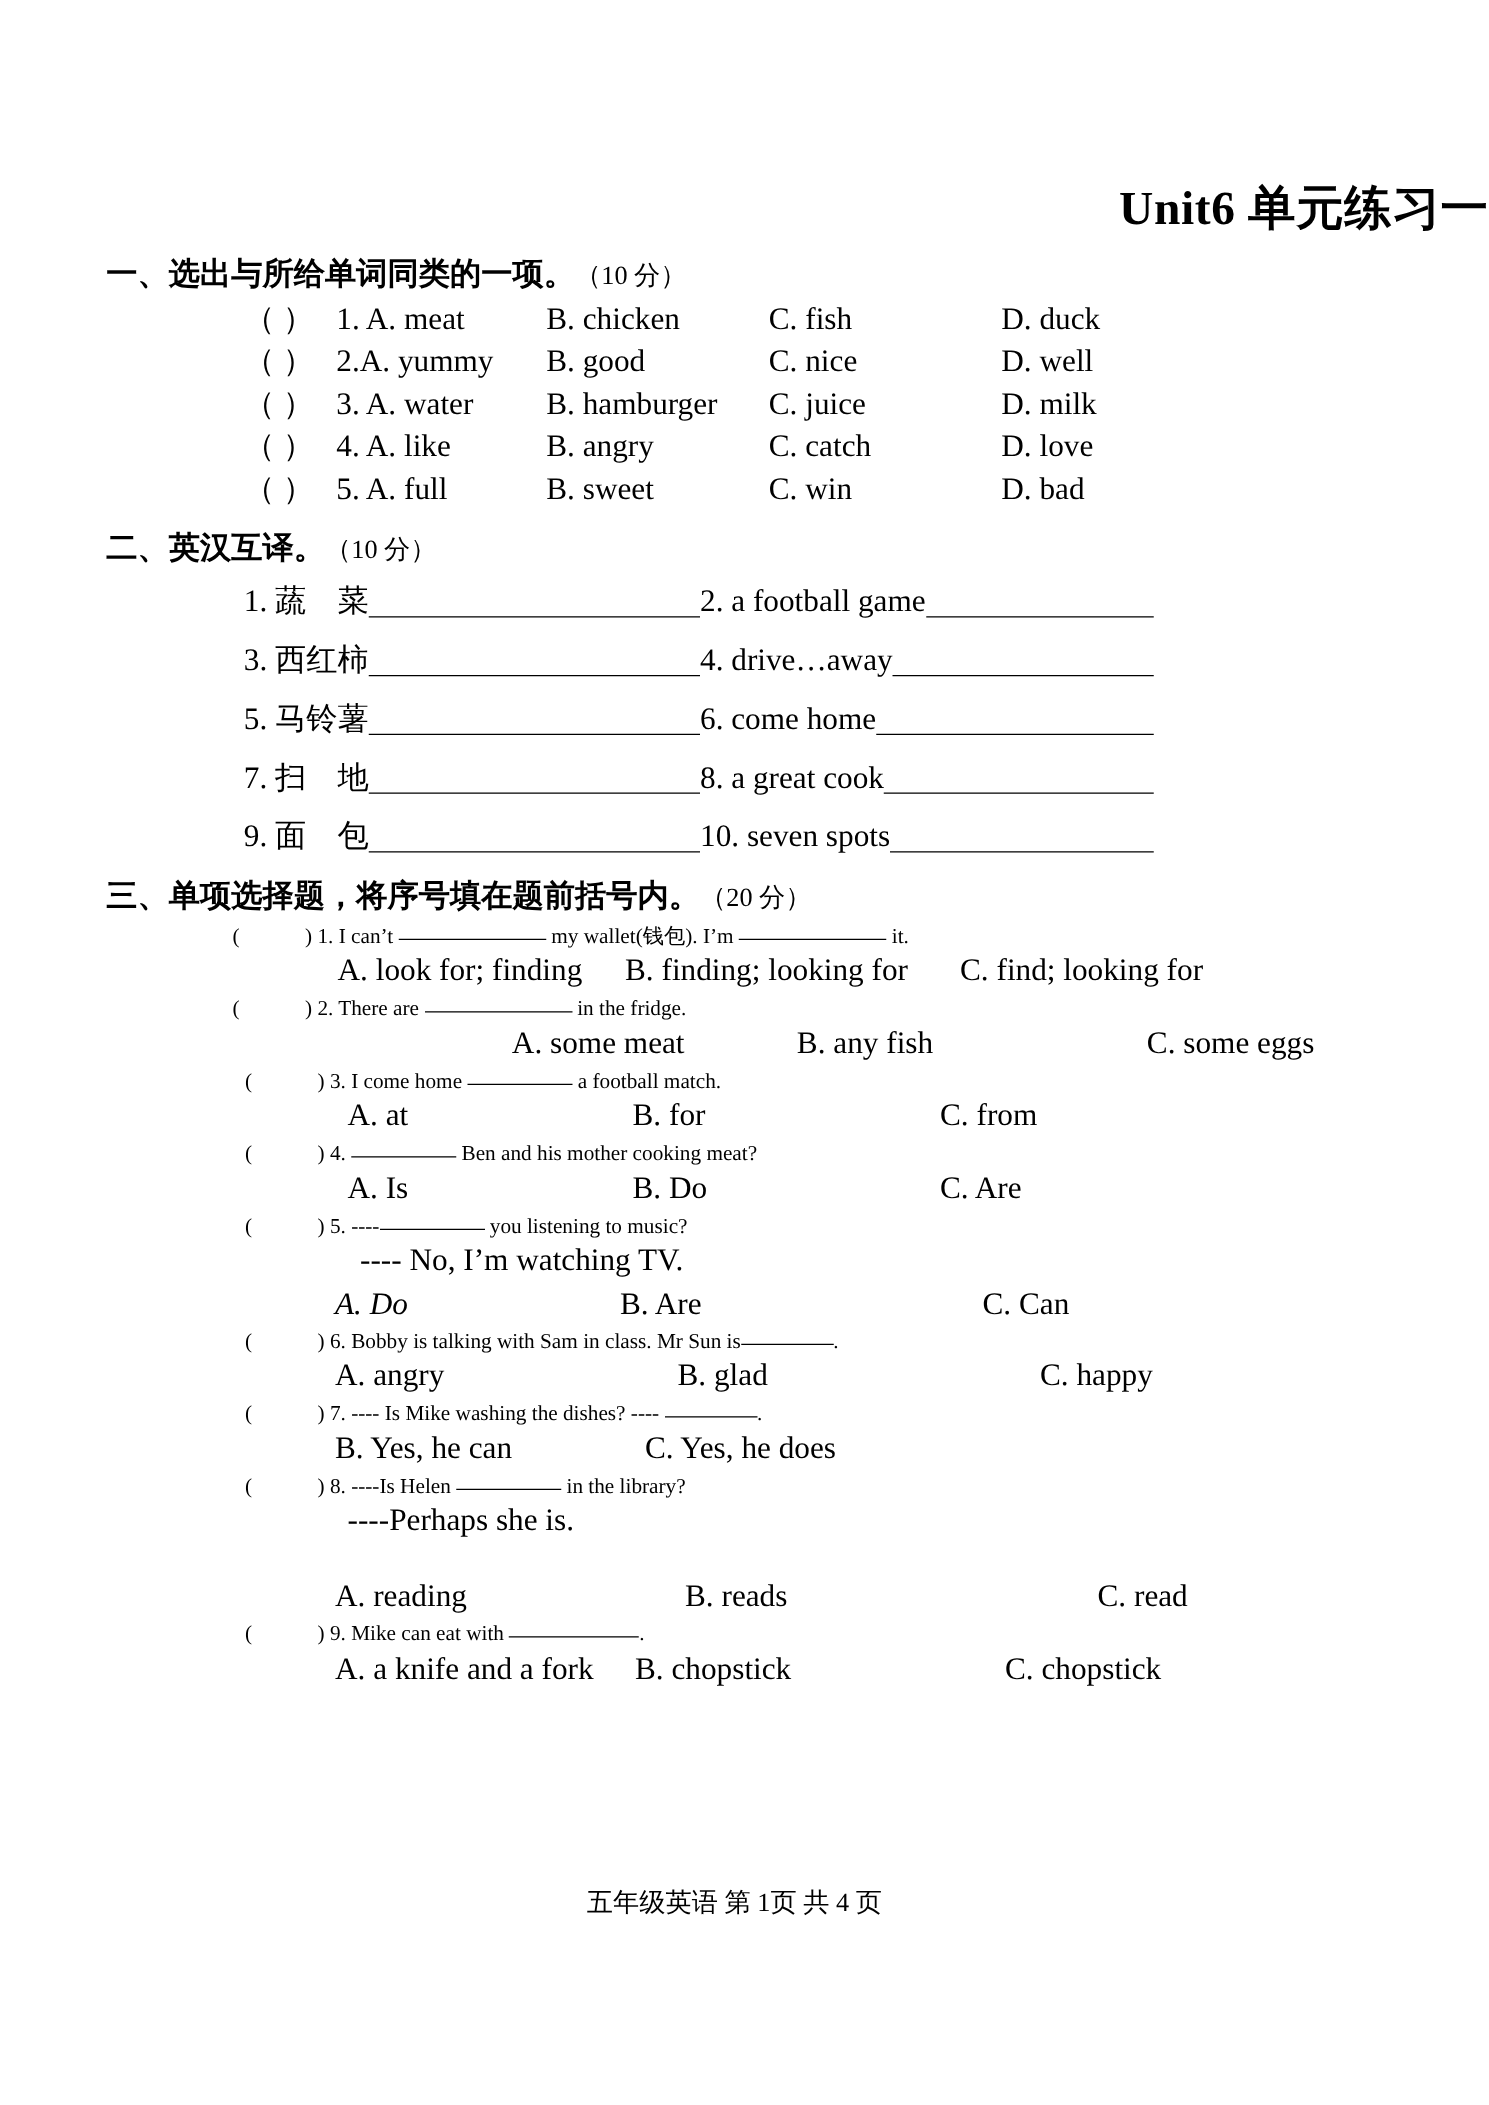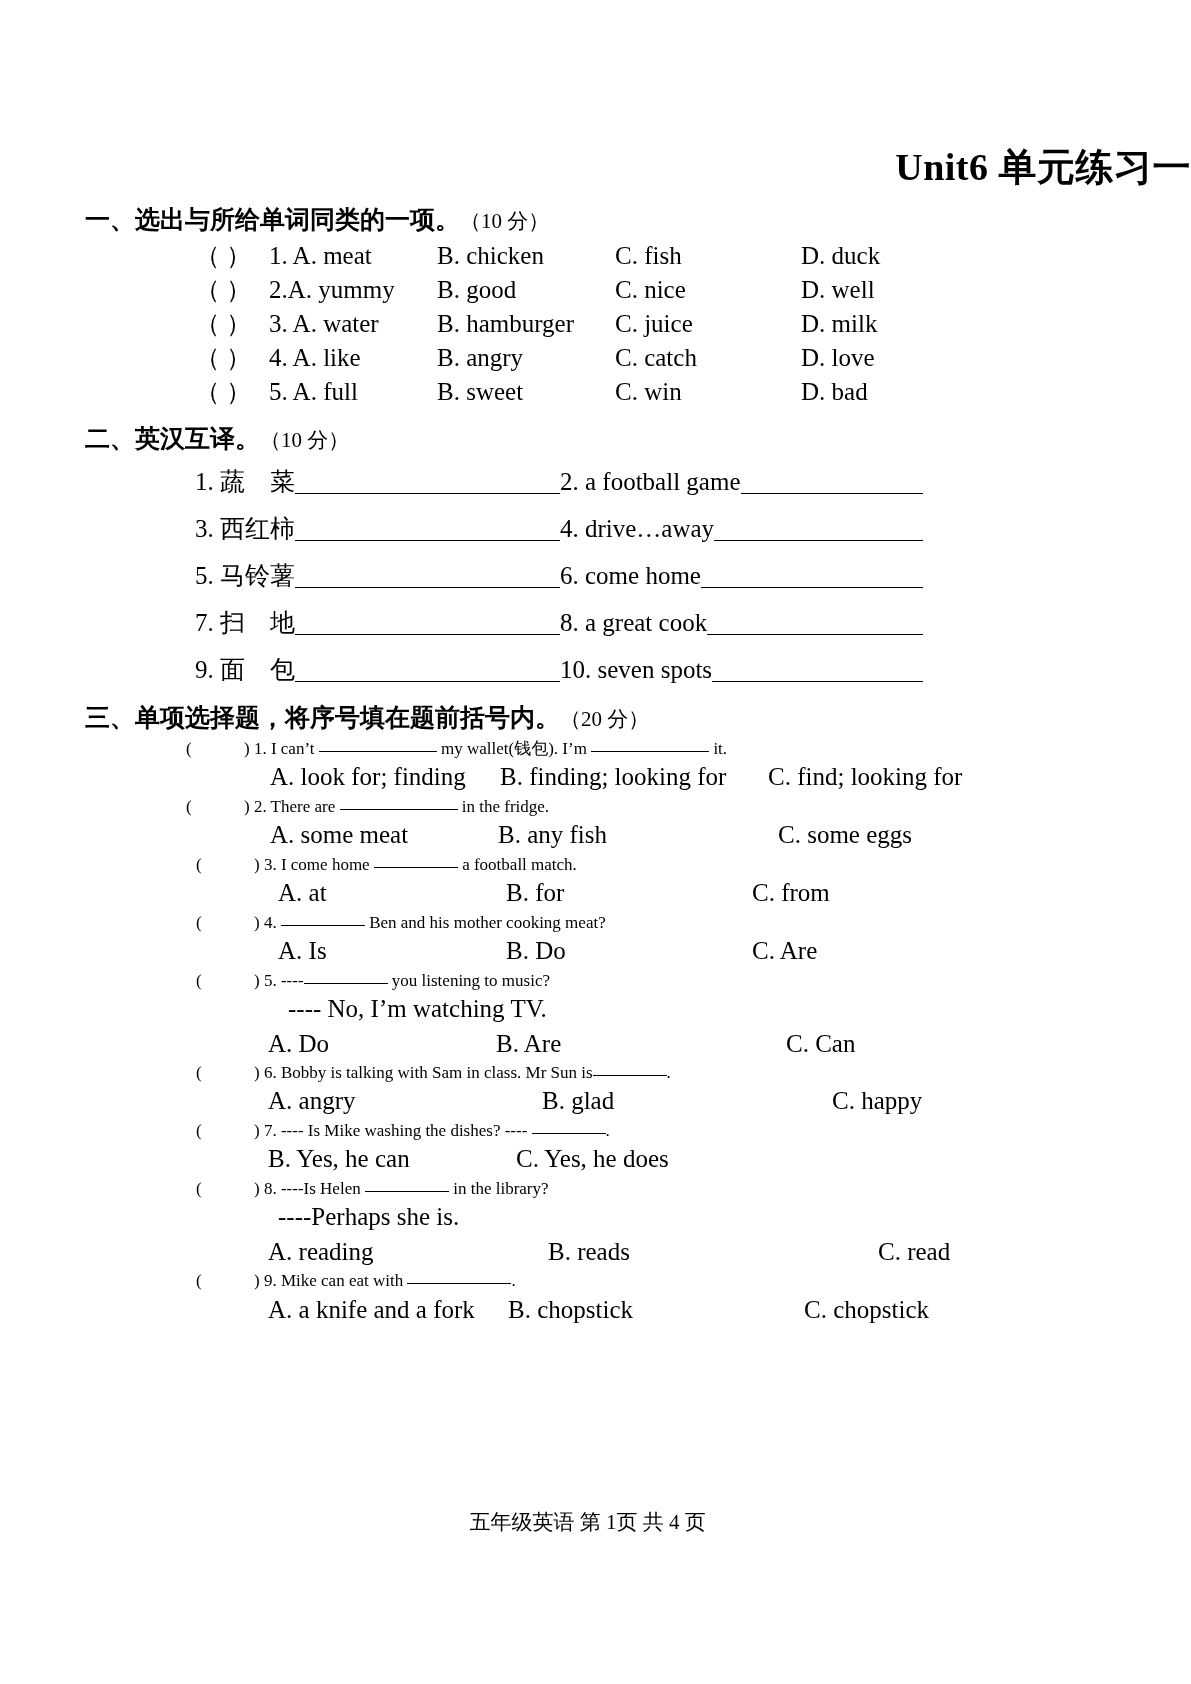--- a/index.html
+++ b/index.html
@@ -237,21 +237,21 @@
   </div>
   <div class="opts" style="margin-left:270px;">
     <span style="width:230px;flex:none;">A. look for; finding</span>
     <span style="width:268px;flex:none;">B. finding; looking for</span>
     <span>C. find; looking for</span>
   </div>
 
   <div class="q q-stem" style="margin-left:186px;">
     <span class="q-paren">(</span><span>) 2. There are </span><span class="u u-xl"></span><span> in the fridge.</span>
   </div>
-  <div class="opts" style="margin-left:270px;">
+  <div class="opts" style="margin-left:270px;justify-content:center;">
     <span style="width:228px;flex:none;">A. some meat</span>
     <span style="width:280px;flex:none;">B. any fish</span>
     <span>C. some eggs</span>
   </div>
 
   <div class="q q-stem indent">
     <span class="q-paren">(</span><span>) 3. I come home </span><span class="u u-md"></span><span> a football match.</span>
   </div>
   <div class="opts" style="margin-left:278px;">
     <span style="width:228px;flex:none;">A. at</span>
@@ -266,21 +266,21 @@
     <span style="width:228px;flex:none;">A. Is</span>
     <span style="width:246px;flex:none;">B. Do</span>
     <span>C. Are</span>
   </div>
 
   <div class="q q-stem indent">
     <span class="q-paren">(</span><span>) 5. ----</span><span class="u u-md"></span><span> you listening to music?</span>
   </div>
   <div class="cont">---- No, I’m watching TV.</div>
   <div class="opts" style="margin-left:268px;">
-    <span style="width:228px;flex:none;">A. Do</span>
+    <span style="width:228px;flex:none;font-style:italic;">A. Do</span>
     <span style="width:290px;flex:none;">B. Are</span>
     <span>C. Can</span>
   </div>
 
   <div class="q q-stem indent">
     <span class="q-paren">(</span><span>) 6. Bobby is talking with Sam in class. Mr Sun is</span><span class="u u-sm"></span><span>.</span>
   </div>
   <div class="opts" style="margin-left:268px;">
     <span style="width:274px;flex:none;">A. angry</span>
     <span style="width:290px;flex:none;">B. glad</span>
@@ -292,21 +292,21 @@
   </div>
   <div class="opts" style="margin-left:268px;">
     <span style="width:248px;flex:none;">B. Yes, he can</span>
     <span>C. Yes, he does</span>
   </div>
 
   <div class="q q-stem indent">
     <span class="q-paren">(</span><span>) 8. ----Is Helen </span><span class="u u-md"></span><span> in the library?</span>
   </div>
   <div class="cont" style="margin-left:278px;">----Perhaps she is.</div>
-  <div class="opts" style="margin-left:268px;">
+  <div class="opts" style="margin-left:268px;margin-top:26px;">
     <span style="width:280px;flex:none;">A. reading</span>
     <span style="width:330px;flex:none;">B. reads</span>
     <span>C. read</span>
   </div>
 
   <div class="q q-stem indent">
     <span class="q-paren">(</span><span>) 9. Mike can eat with </span><span class="u u-lg"></span><span>.</span>
   </div>
   <div class="opts" style="margin-left:268px;">
     <span style="width:240px;flex:none;">A. a knife and a fork</span>

